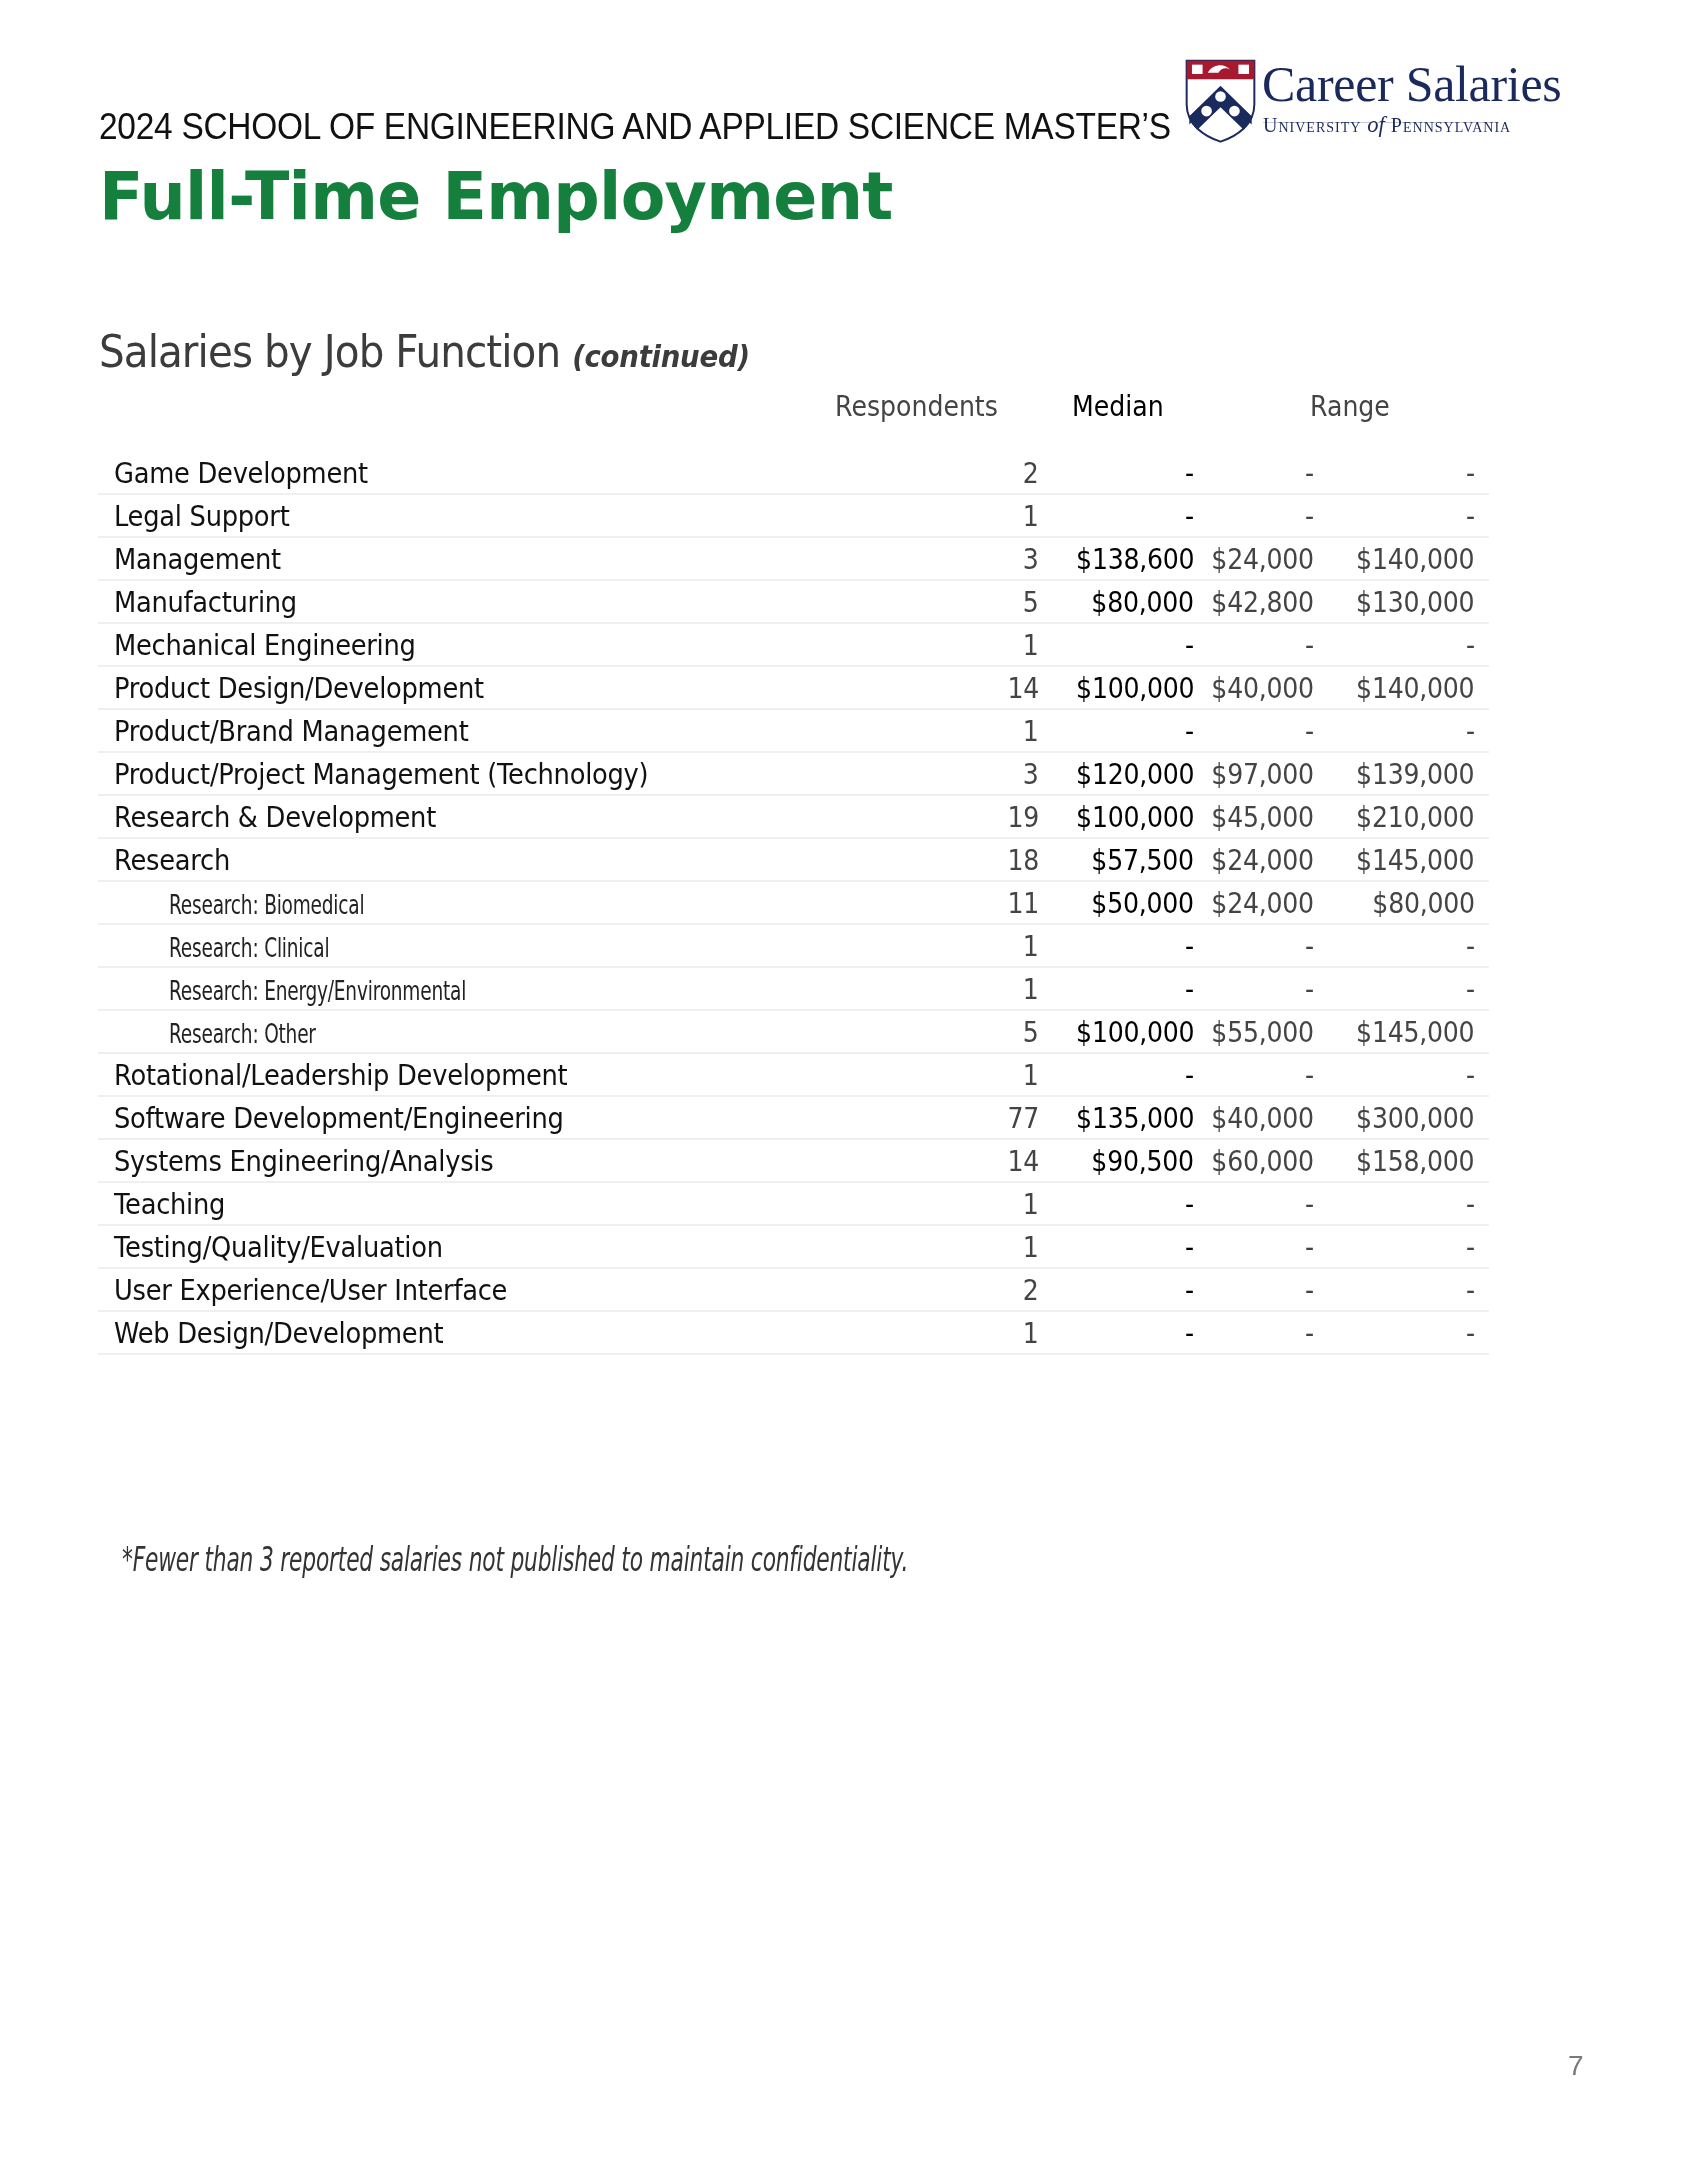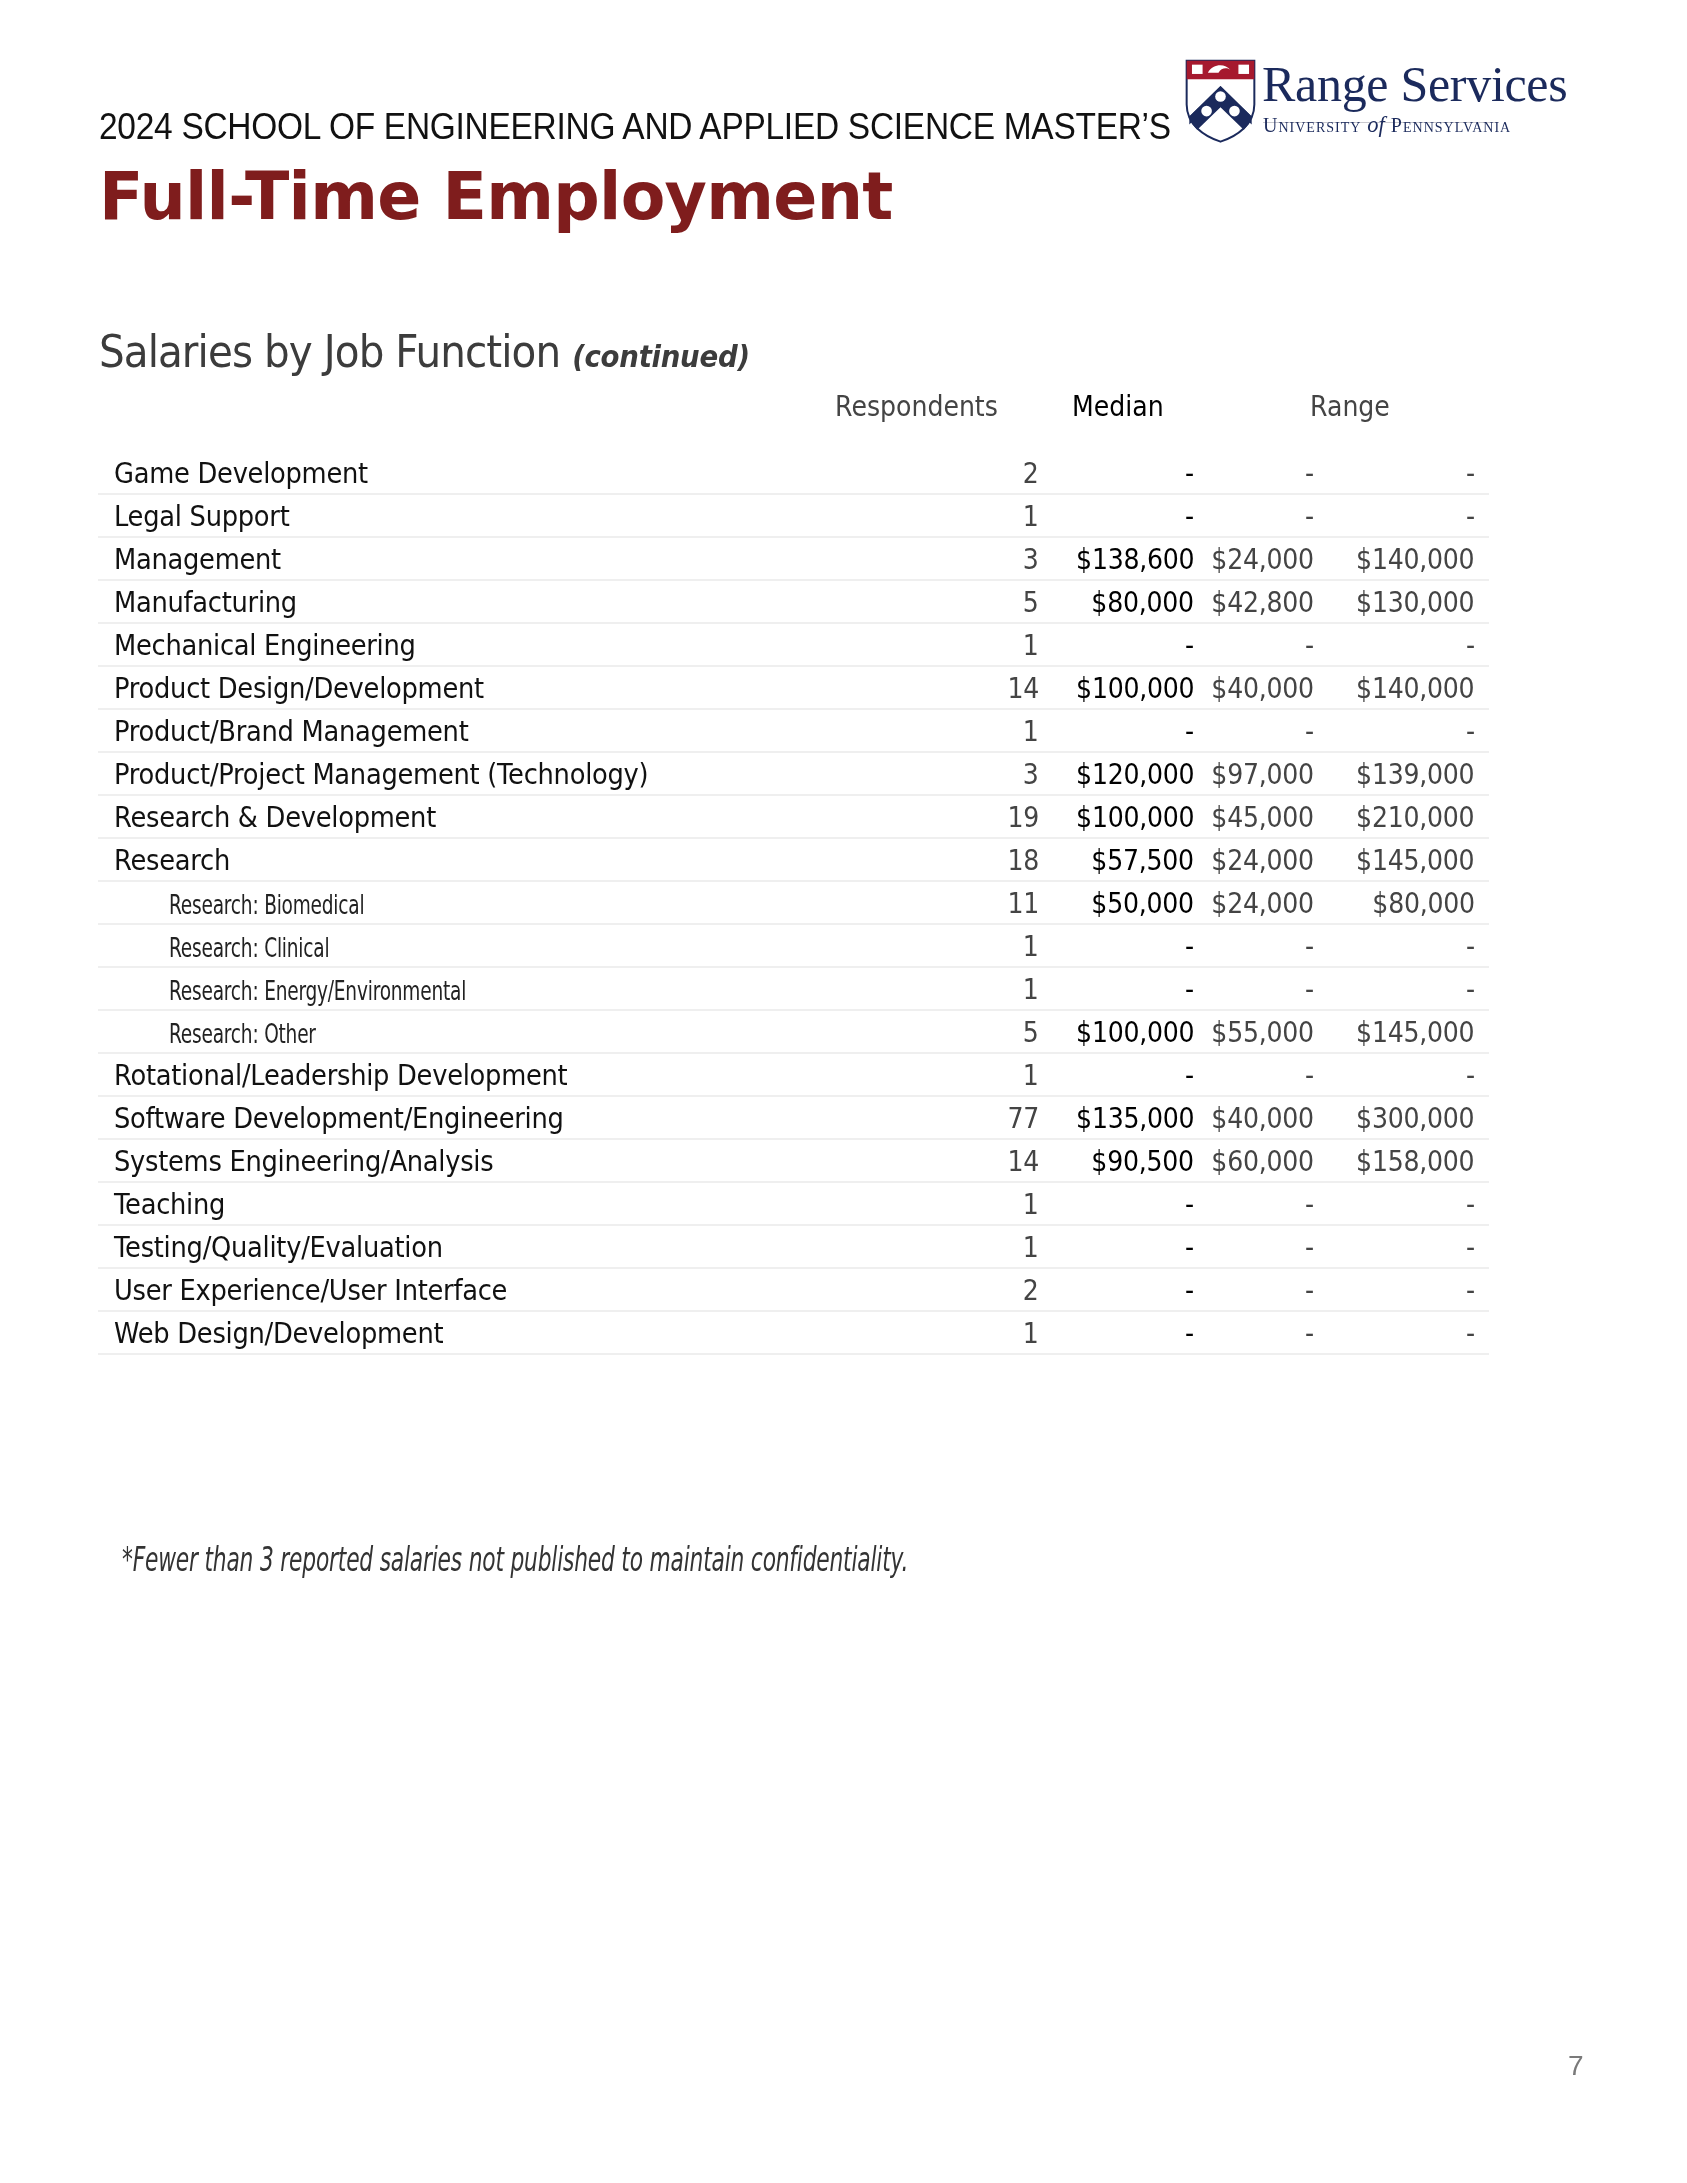--- a/index.html
+++ b/index.html
@@ -1,21 +1,21 @@
 <!DOCTYPE html>
 <html style="font-size:10.6px"><head>
 <meta charset="utf-8">
 <style>
   html, body { margin:0; padding:0; background:#ffffff; }
   body { width:1687px; height:2183px; position:relative; overflow:hidden;
          font-family:"Liberation Sans", "DejaVu Sans", sans-serif; color:#111; }
 
   .kicker { position:absolute; left:99px; top:106px; font-size:36px; font-weight:400;
             color:#111; letter-spacing:-0.3px; white-space:nowrap; transform:scaleX(0.93); transform-origin:left top; }
-  .title { position:absolute; left:99px; top:159px; font-size:65px; font-weight:700; color:#7f1d1d;
+  .title { position:absolute; left:99px; top:159px; font-size:65px; font-weight:700; color:#15803d;
            letter-spacing:-0.7px; white-space:nowrap; font-family:"DejaVu Sans", sans-serif; }
 
   .logo { position:absolute; left:1184px; top:58px; width:397px; height:86px; }
   .logo-text-main { position:absolute; left:78px; top:-2.6px; font-family:"Liberation Serif", "DejaVu Serif", serif;
                     font-size:50px; color:#1b2a5c; white-space:nowrap; letter-spacing:-0.3px; }
   .logo-rule { position:absolute; left:79px; top:64px; width:235px; height:1.3px; background:#c9c9cf; }
   .logo-text-sub { position:absolute; left:79px; top:54px; font-family:"Liberation Serif", "DejaVu Serif", serif;
                    font-size:20px; color:#1b2a5c; white-space:nowrap; letter-spacing:1px; font-variant:small-caps; }
   .logo-text-sub i { font-style:italic; letter-spacing:0; text-transform:none; font-variant:normal; font-size:22.5px; }
 
@@ -54,21 +54,21 @@
     <rect x="4" y="4" width="102" height="28" fill="#a6192e"></rect>
     <rect x="12" y="10" width="16" height="14" fill="#ffffff"></rect>
     <rect x="82" y="10" width="16" height="14" fill="#ffffff"></rect>
     <path d="M36 22 C44 8 62 8 70 18 C66 14 56 14 52 22 Z" fill="#ffffff"></path>
     <path d="M55 42 L102 88 L102 100 L55 56 L8 100 L8 88 Z" fill="#1b2a5c"></path>
     <path d="M55 42 L102 88 C100 96 96 102 90 108 L55 74 L20 108 C14 102 10 96 8 88 Z" fill="#1b2a5c"></path>
     <circle cx="55" cy="58" r="8" fill="#ffffff"></circle>
     <circle cx="34" cy="80" r="8" fill="#ffffff"></circle>
     <circle cx="76" cy="80" r="8" fill="#ffffff"></circle>
   </svg>
-  <div class="logo-text-main">Range Services</div>
+  <div class="logo-text-main">Career Salaries</div>
   <div class="logo-rule"></div>
   <div class="logo-text-sub"><span>University</span> <i>of</i> <span>Pennsylvania</span></div>
 </div>
 
 <div class="section-title"><span>Salaries by Job Function</span> <span class="cont">(continued)</span></div>
 
 <div class="colhead resp">Respondents</div>
 <div class="colhead median">Median</div>
 <div class="colhead range">Range</div>
 

